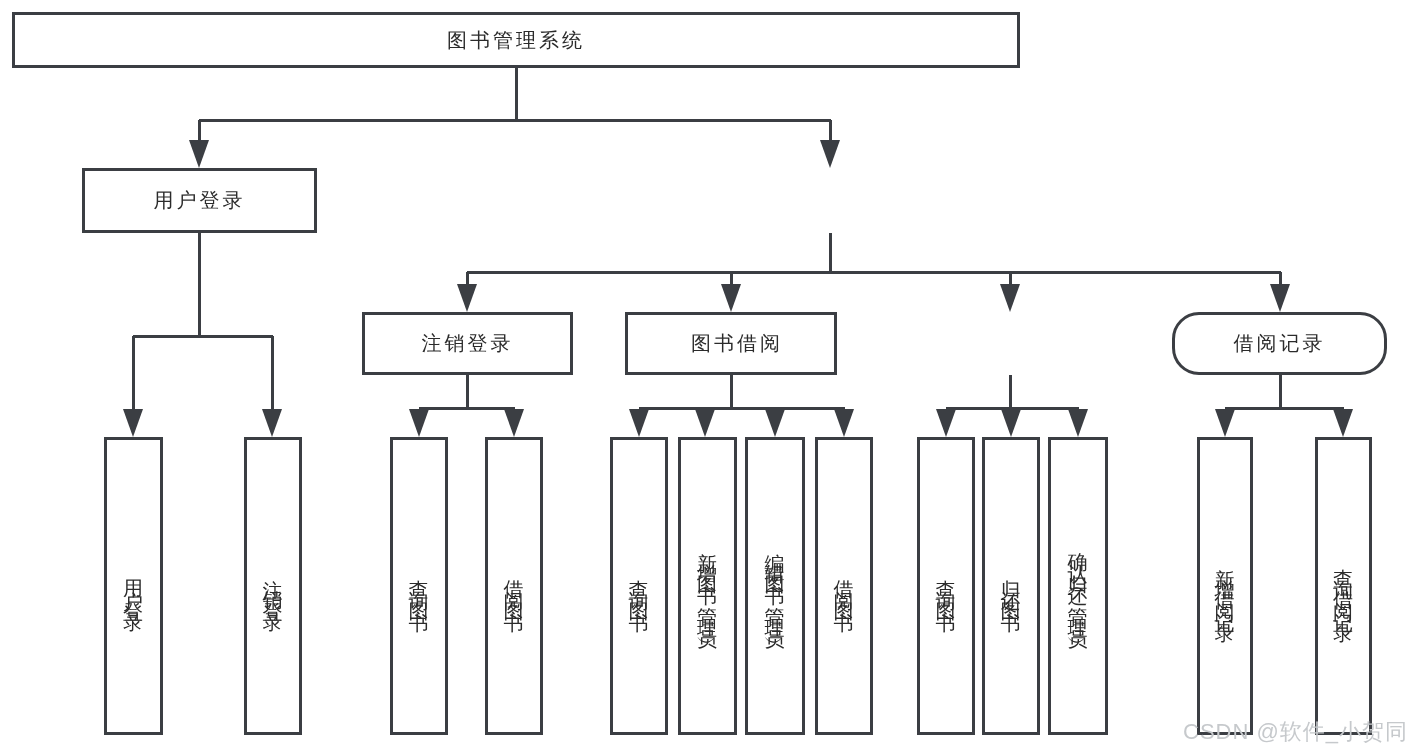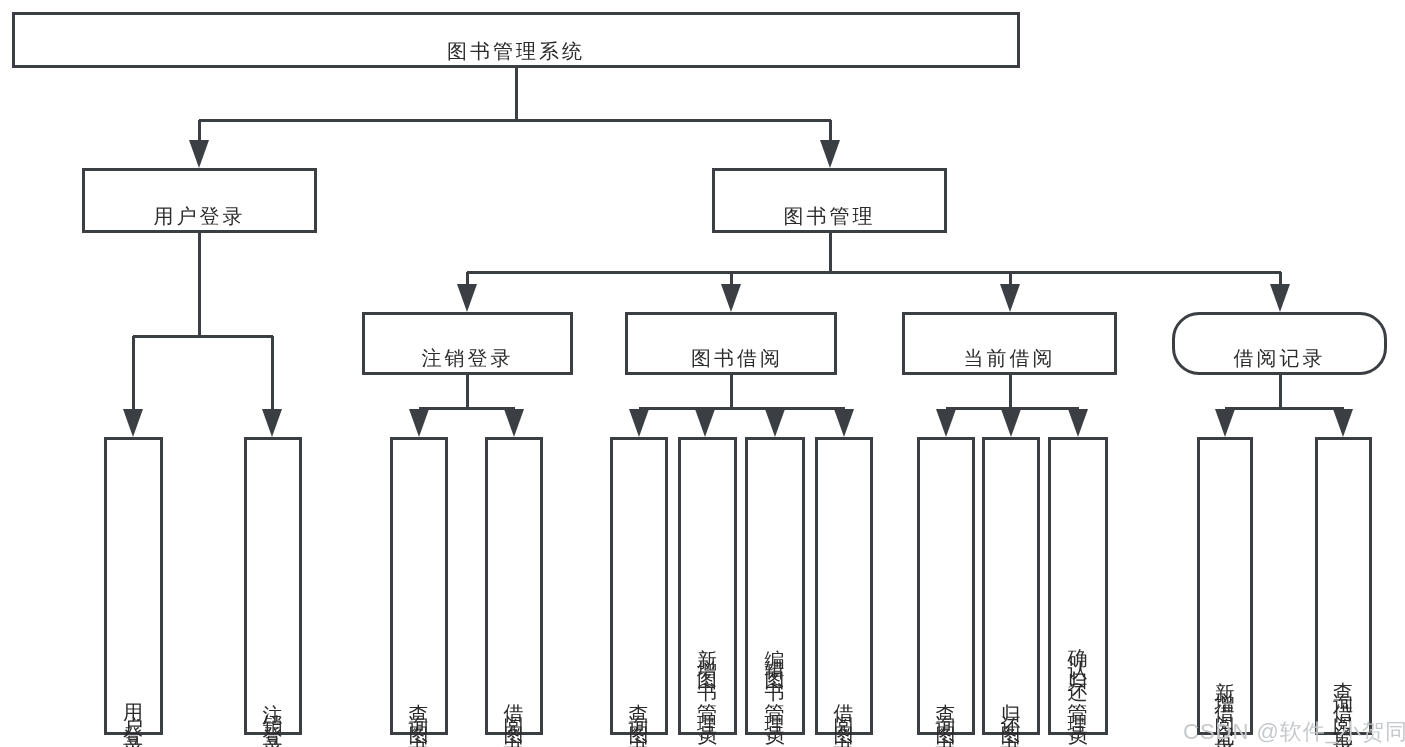--- a/index.html
+++ b/index.html
@@ -15,21 +15,21 @@
     width:1405px;height:747px;
     background:var(--bg-color);
     overflow:hidden;
   }
   .node{
     position:absolute;
     box-sizing:border-box;
     border:3px solid var(--line-color);
     background:var(--bg-color);
     display:flex;
-    align-items:flex-end;
+    align-items:center;
     justify-content:center;
     color:var(--text-color);
   }
   .node .lbl{
     font-size:20px;
     letter-spacing:3px;
     white-space:nowrap;
     color:var(--text-color);
   }
   .node.vertical .lbl{
@@ -108,31 +108,25 @@
     <div class="arrow" style="left: 1001px; top: 409px;"></div>
     <div class="arrow" style="left: 1068px; top: 409px;"></div>
     <div class="arrow" style="left: 1215px; top: 409px;"></div>
     <div class="arrow" style="left: 1333px; top: 409px;"></div>
     <div class="node" style="left: 12px; top: 12px; width: 1008px; height: 56px;">
       <span class="lbl">图书管理系统</span>
     </div>
     <div class="node" style="left: 82px; top: 168px; width: 235px; height: 65px;">
       <span class="lbl">用户登录</span>
     </div>
-    <div class="node" style="left: 712px; top: 168px; width: 235px; height: 65px;">
-      <span class="lbl">图书管理</span>
-    </div>
     <div class="node" style="left: 362px; top: 312px; width: 211px; height: 63px;">
       <span class="lbl">注销登录</span>
     </div>
     <div class="node" style="left: 625px; top: 312px; width: 212px; height: 63px; padding-left: 12px;">
       <span class="lbl">图书借阅</span>
-    </div>
-    <div class="node" style="left: 902px; top: 312px; width: 215px; height: 63px;">
-      <span class="lbl">当前借阅</span>
     </div>
     <div class="node" style="left: 1172px; top: 312px; width: 215px; height: 63px; border-radius: 27px;">
       <span class="lbl">借阅记录</span>
     </div>
     <div class="node vertical" style="left: 104px; top: 437px; width: 59px; height: 298px;">
       <span class="lbl">用户登录</span>
     </div>
     <div class="node vertical" style="left: 244px; top: 437px; width: 58px; height: 298px;">
       <span class="lbl">注销登录</span>
     </div>

